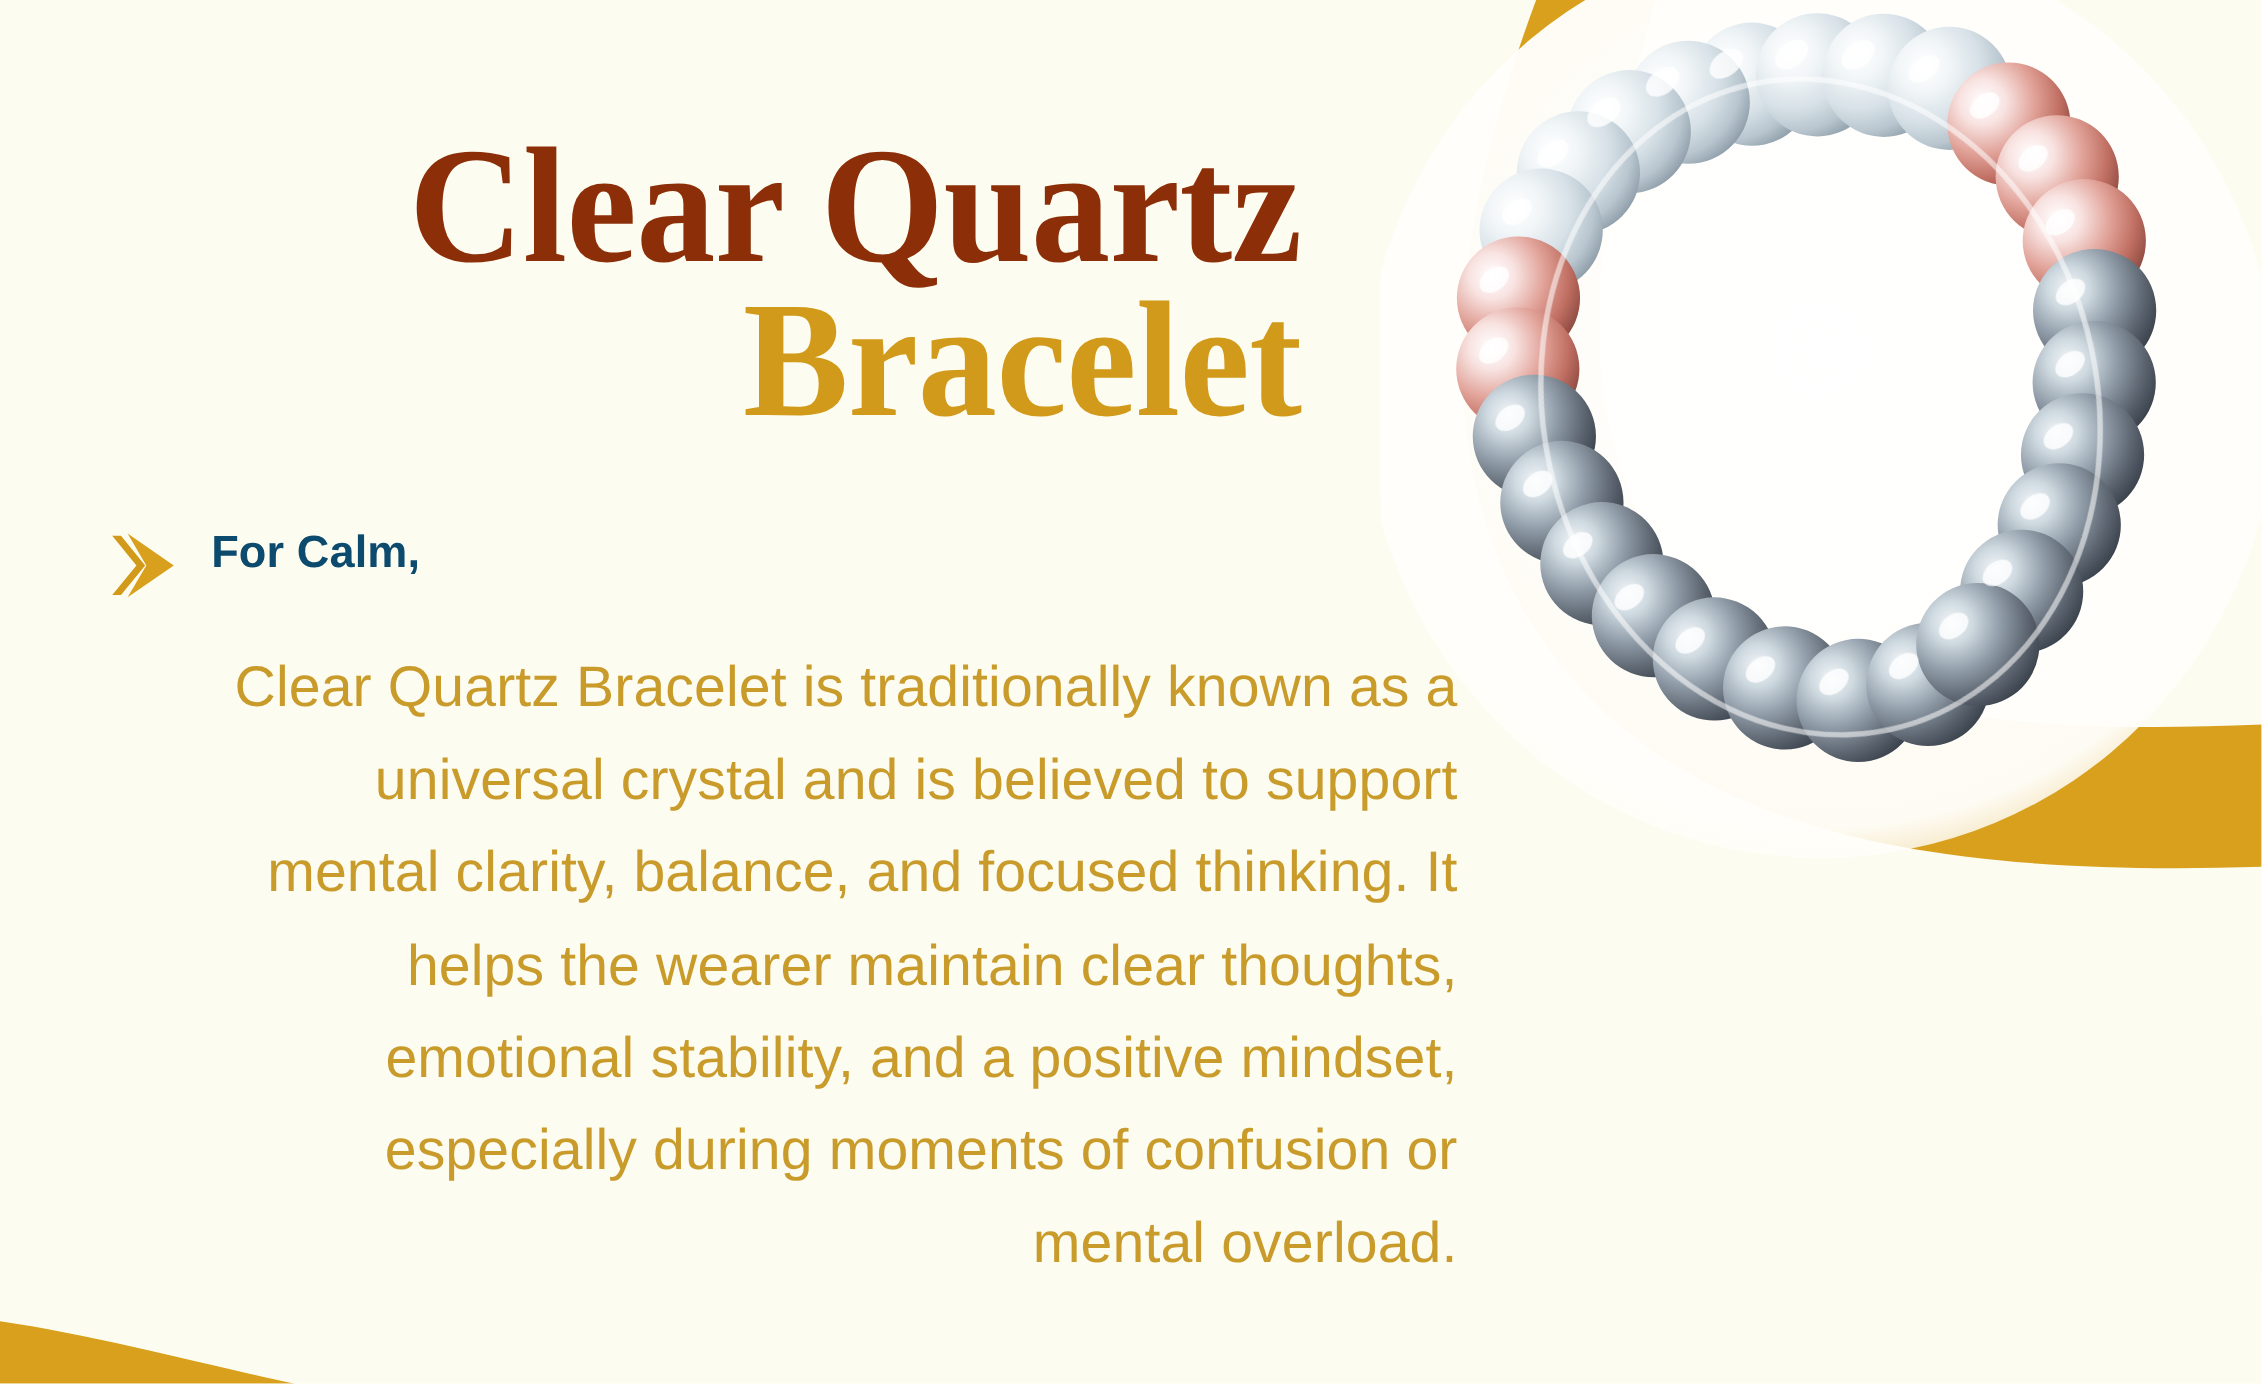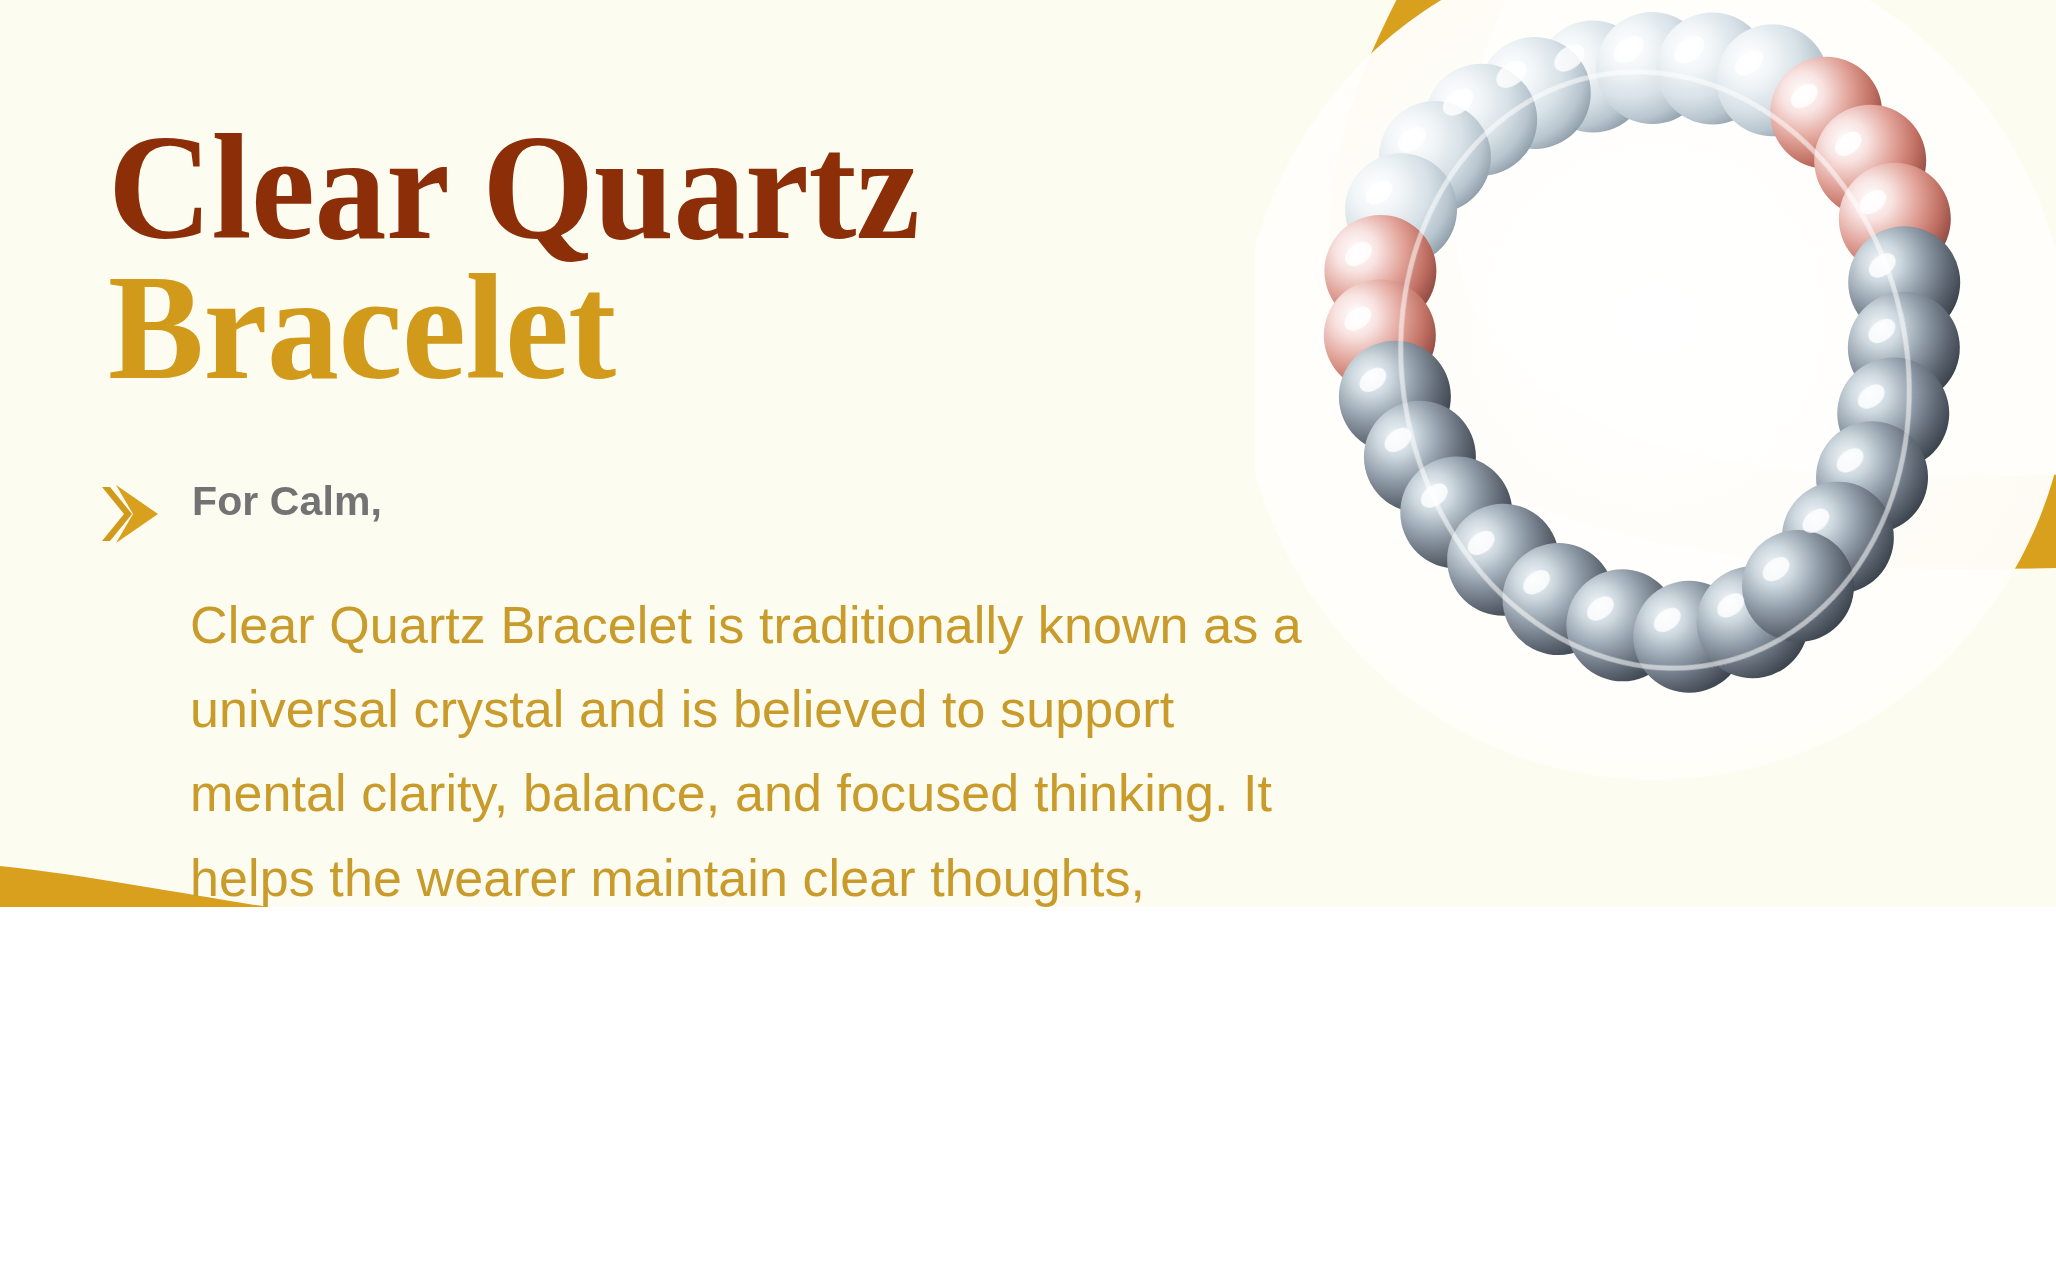--- a/index.html
+++ b/index.html
@@ -4,24 +4,25 @@
 <title>Clear Quartz Bracelet</title>
 <style>
   html, body {
     margin: 0;
     padding: 0;
     background: #ffffff;
   }
   #slide {
     position: relative;
     width: 2056px;
-    height: 907px;
+    height: 1258px;
     overflow: hidden;
     background: #FDFCF1;
     font-family: "Liberation Sans", sans-serif;
+    text-align: right;
   }
 
   
   .deco-layer {
     position: absolute;
     inset: 0;
     pointer-events: none;
   }
   .deco-layer svg { display: block; width: 100%; height: 100%; }
 
@@ -70,21 +71,21 @@
     flex: 0 0 auto;
     width: 66px;
     height: 70px;
     margin-top: 6px;
     margin-left: -8px;
   }
   .chevron-icon svg { display: block; width: 100%; height: 100%; }
 
   .tagline-text {
     margin-left: 26px;
-    color: #737373;
+    color: #0c4a6e;
     font-weight: 700;
     font-size: 41px;
     line-height: 1.38;
     letter-spacing: 0.1px;
   }
   .tagline-text span { display: block; }
 
   
   .body-copy {
     margin-top: 34px;

